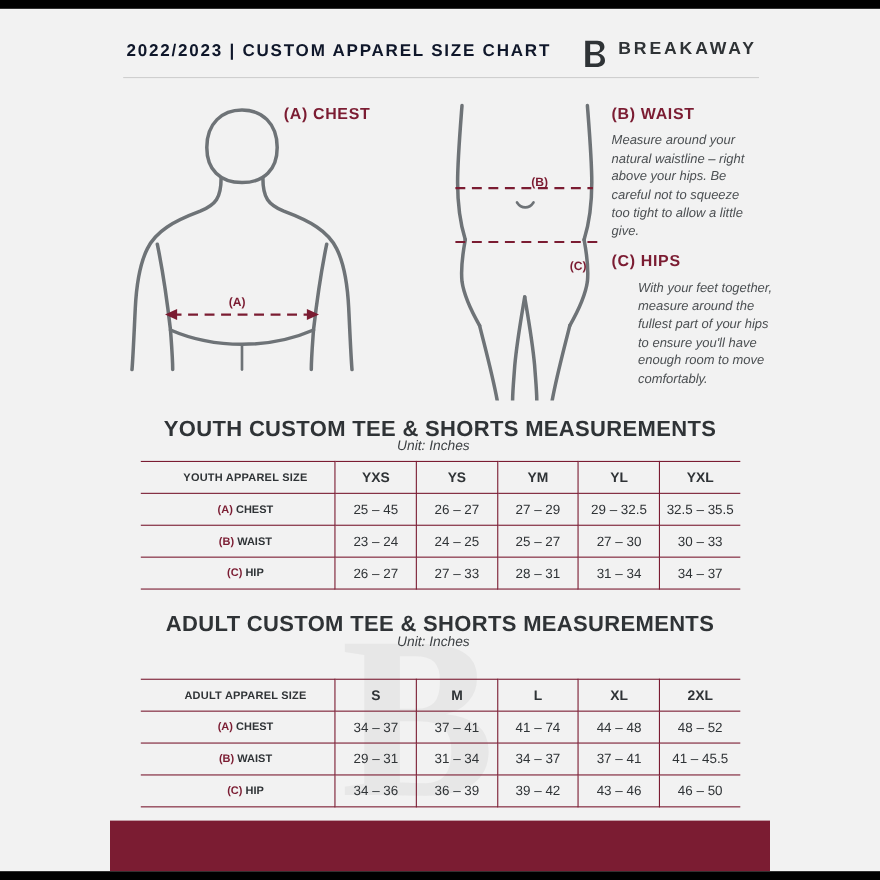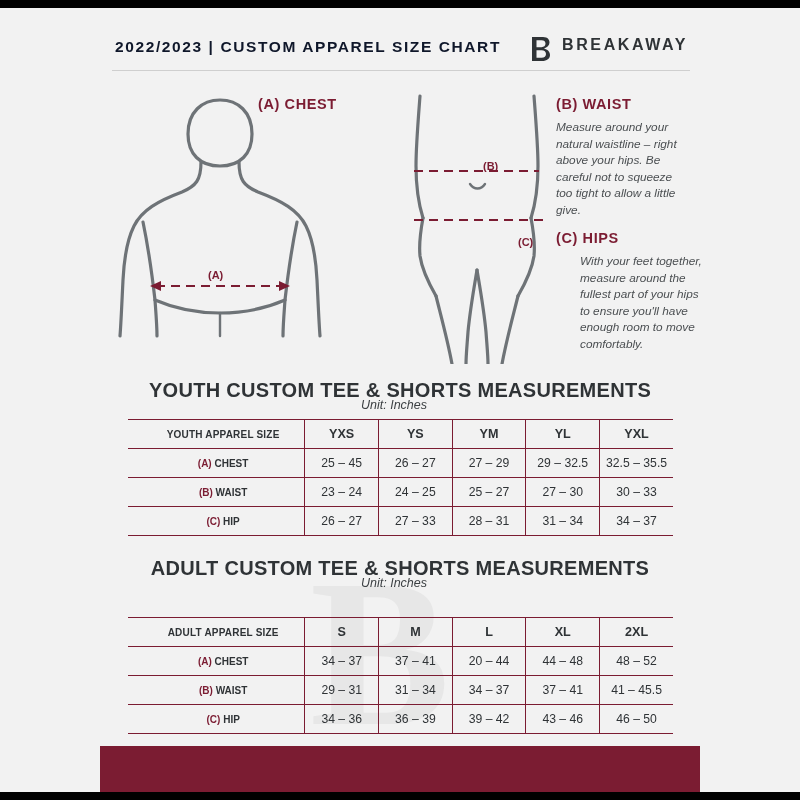--- a/index.html
+++ b/index.html
@@ -357,21 +357,21 @@
           <th class="col-head">L</th>
           <th class="col-head">XL</th>
           <th class="col-head">2XL</th>
         </tr>
       </thead>
       <tbody>
         <tr>
           <td class="rowhead"><span class="tag">(A)</span> <span>CHEST</span></td>
           <td>34 – 37</td>
           <td>37 – 41</td>
-          <td>20 – 44</td>
+          <td>41 – 74</td>
           <td>44 – 48</td>
           <td>48 – 52</td>
         </tr>
         <tr>
           <td class="rowhead"><span class="tag">(B)</span> <span>WAIST</span></td>
           <td>29 – 31</td>
           <td>31 – 34</td>
           <td>34 – 37</td>
           <td>37 – 41</td>
           <td>41 – 45.5</td>

